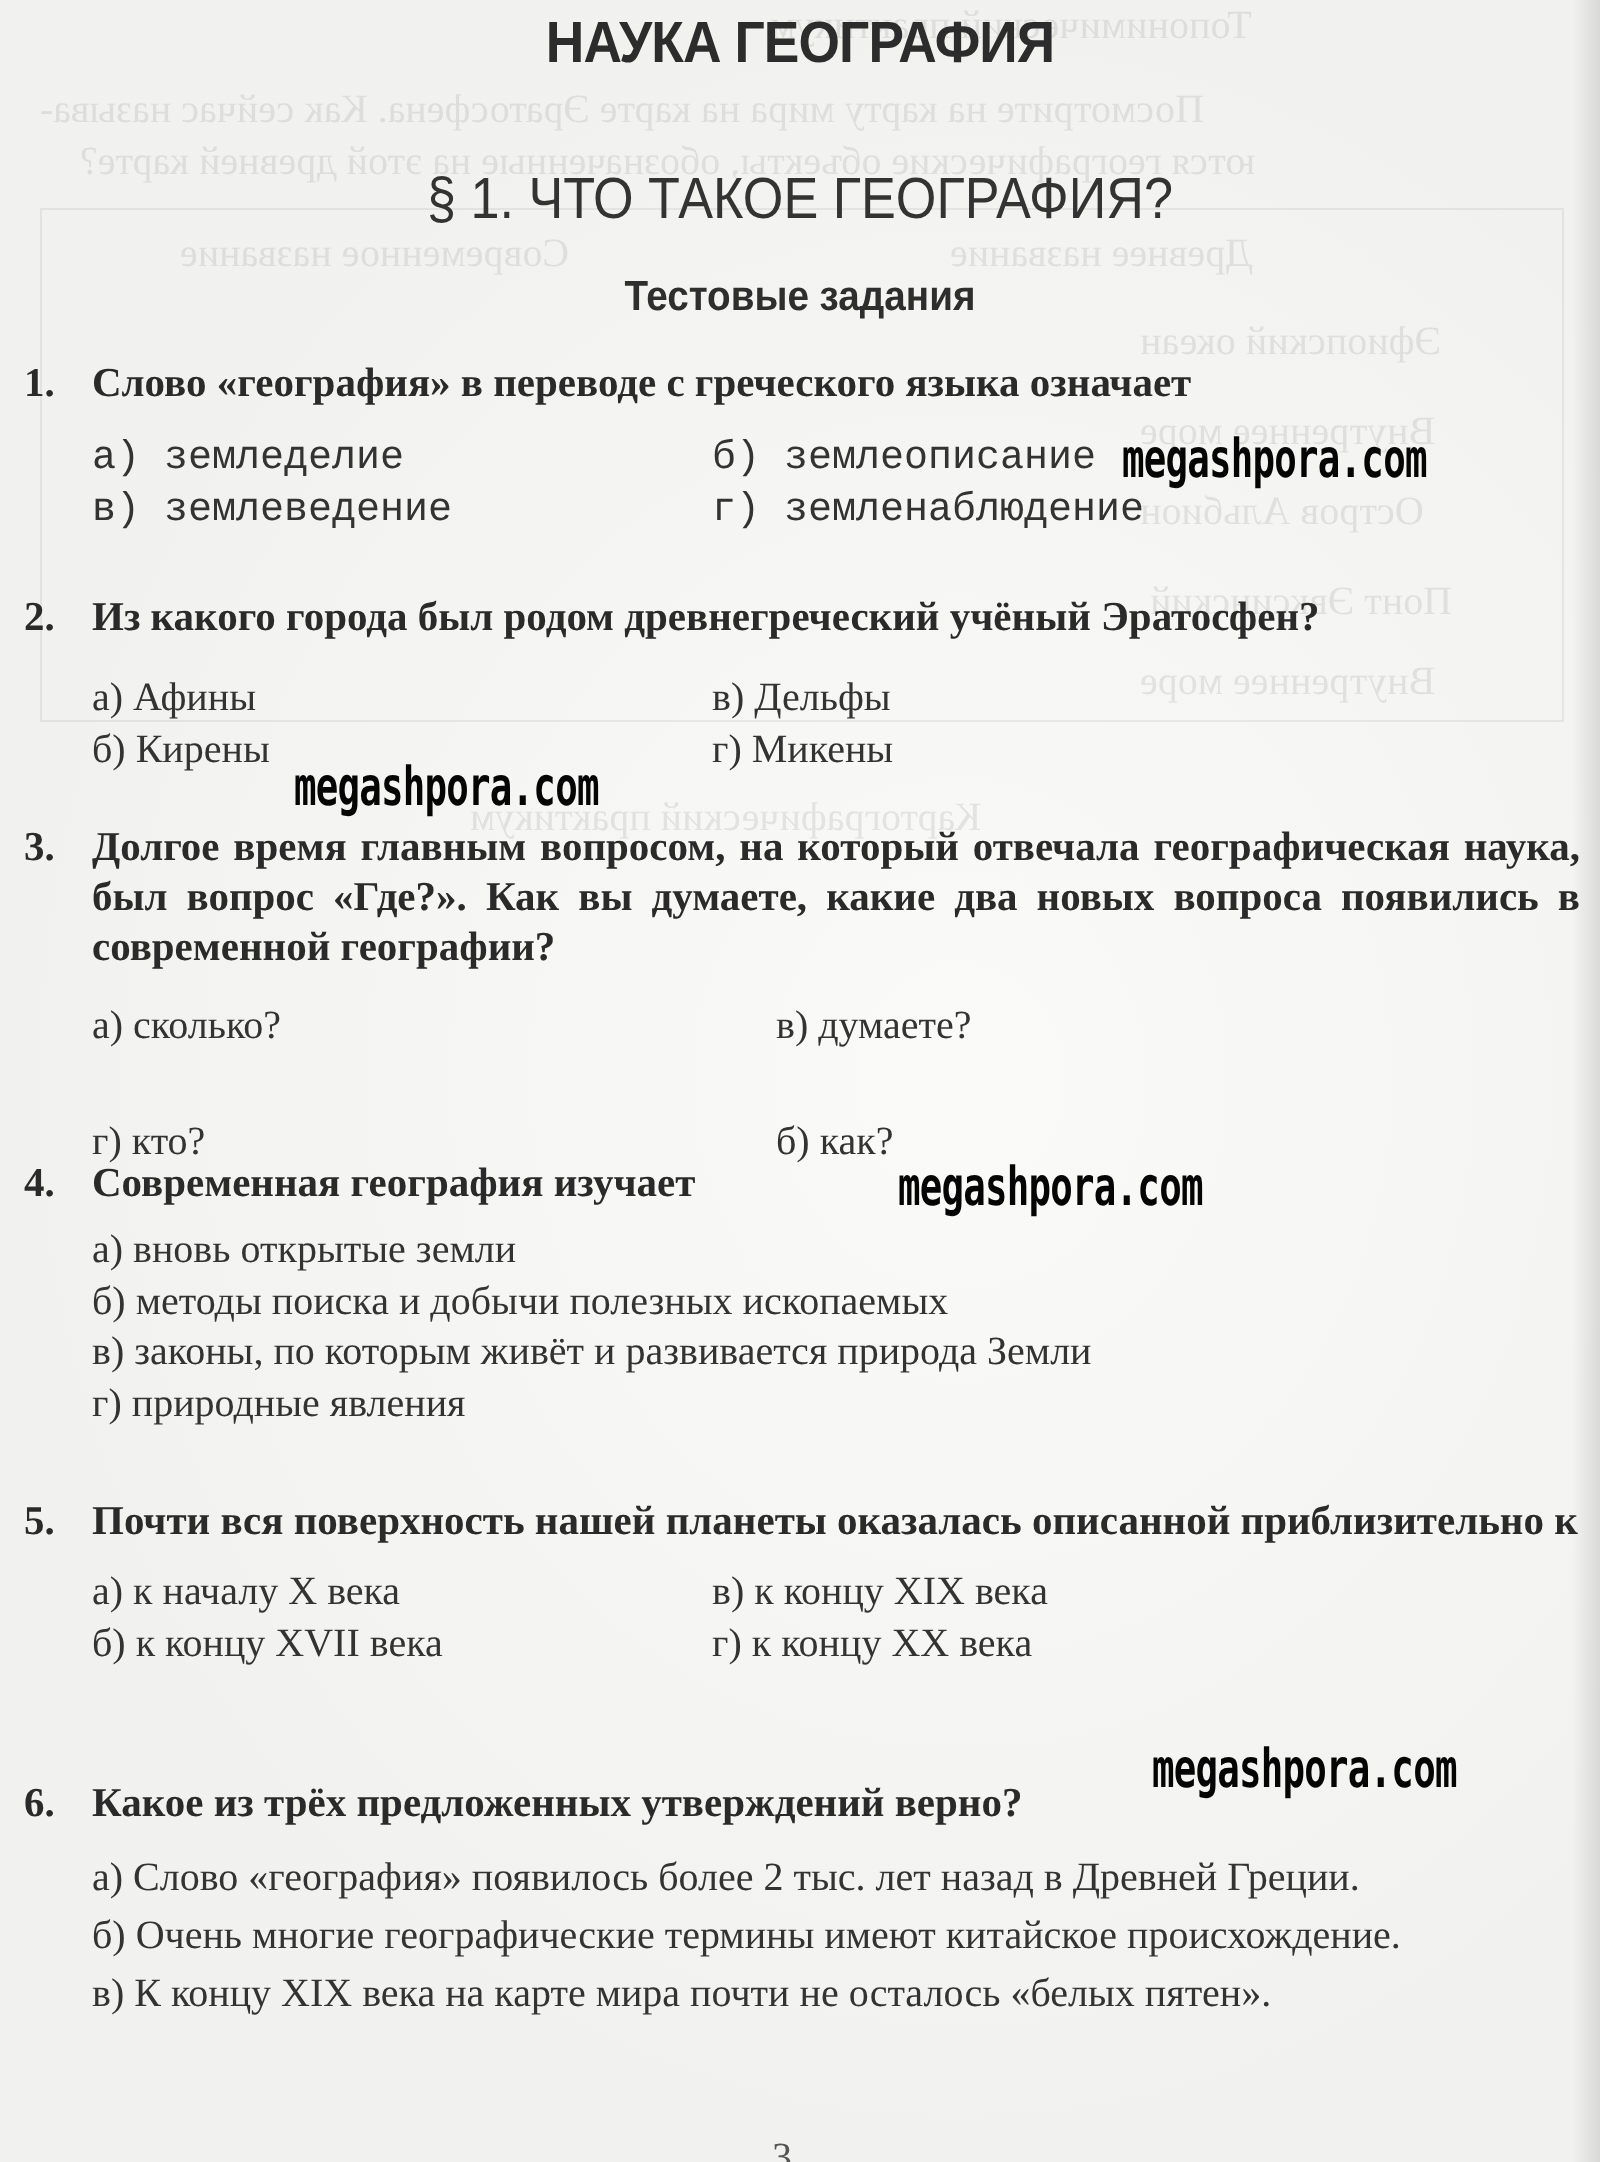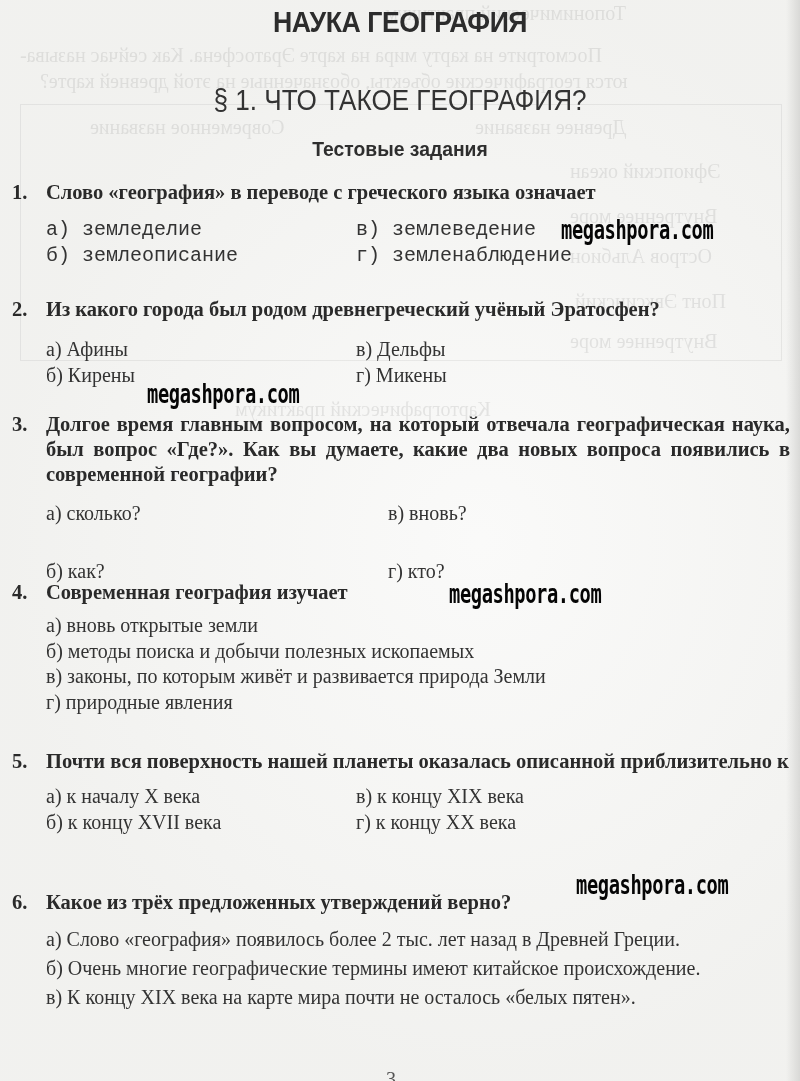--- a/index.html
+++ b/index.html
@@ -167,22 +167,22 @@
   <div class="section-title">§ 1. ЧТО ТАКОЕ ГЕОГРАФИЯ?</div>
   <div class="subtitle">Тестовые задания</div>
 
   <div class="q" style="top:180px;">
     <div class="q-head">
       <span class="q-num">1.</span>
       <span class="q-text">Слово «география» в переводе с греческого языка означает</span>
     </div>
     <div class="opts opts-grid" style="margin-top:12px;font-family:Liberation Mono, monospace;">
       <div>а) земледелие</div>
+      <div>б) землеописание</div>
       <div>в) землеведение</div>
-      <div>б) землеописание</div>
       <div>г) земленаблюдение</div>
     </div>
   </div>
 
   <div class="q" style="top:297px;">
     <div class="q-head">
       <span class="q-num">2.</span>
       <span class="q-text">Из какого города был родом древнегреческий учёный Эратосфен?</span>
     </div>
     <div class="opts opts-grid" style="margin-top:15px;">
@@ -193,23 +193,23 @@
     </div>
   </div>
 
   <div class="q" style="top:412px;">
     <div class="q-head">
       <span class="q-num">3.</span>
       <span class="q-text" style="line-height:25px;">Долгое время главным вопросом, на который отвечала географическая наука, был вопрос «Где?». Как вы думаете, какие два новых вопроса появились в современной географии?</span>
     </div>
     <div class="opts opts-grid" style="margin-top:14px;gap:32px;">
       <div>а) сколько?</div>
-      <div>в) вновь?</div>
+      <div>в) думаете?</div>
+      <div>г) кто?</div>
       <div>б) как?</div>
-      <div>г) кто?</div>
     </div>
   </div>
 
   <div class="q" style="top:580px;">
     <div class="q-head">
       <span class="q-num">4.</span>
       <span class="q-text">Современная география изучает</span>
     </div>
     <div class="opts opts-list" style="margin-top:8px;">
       <div>а) вновь открытые земли</div>

